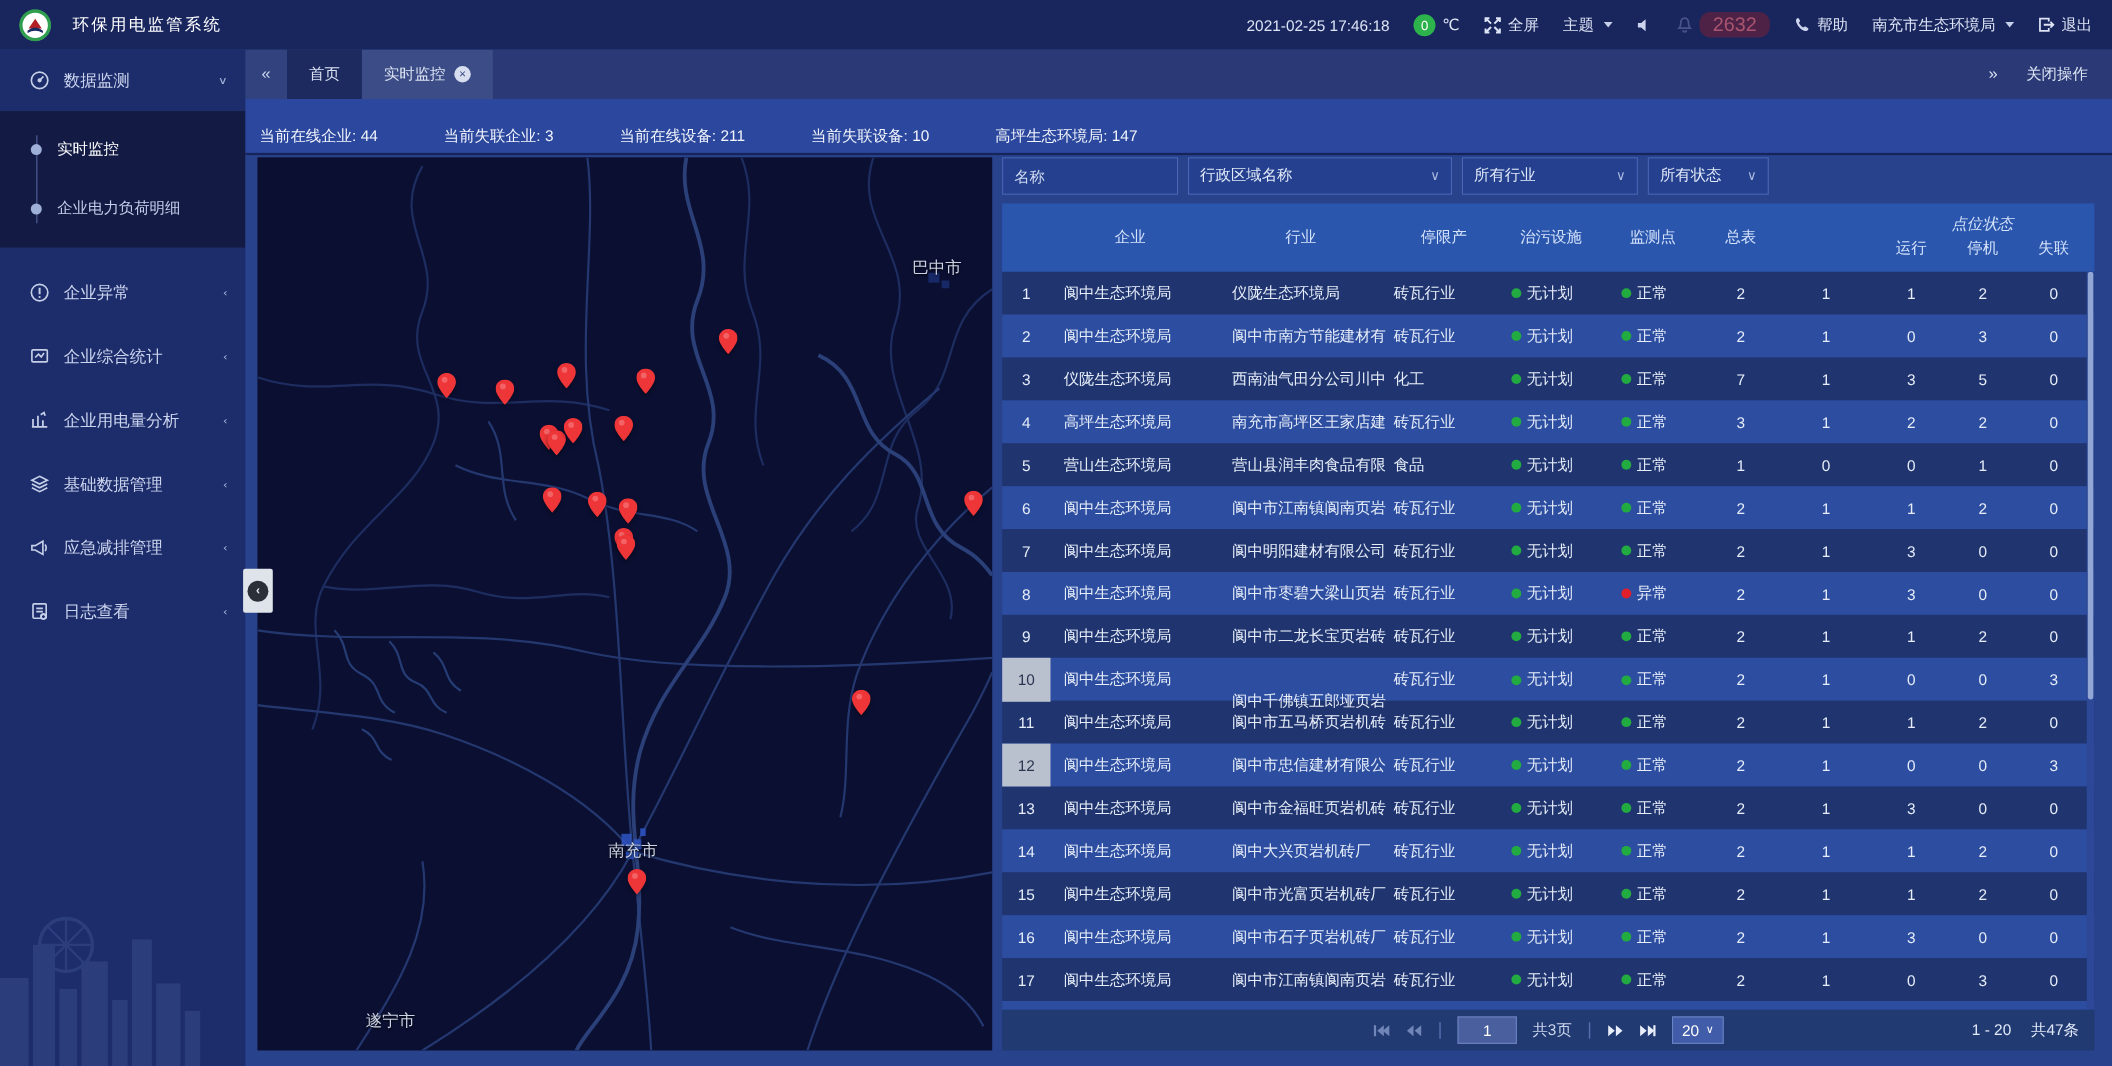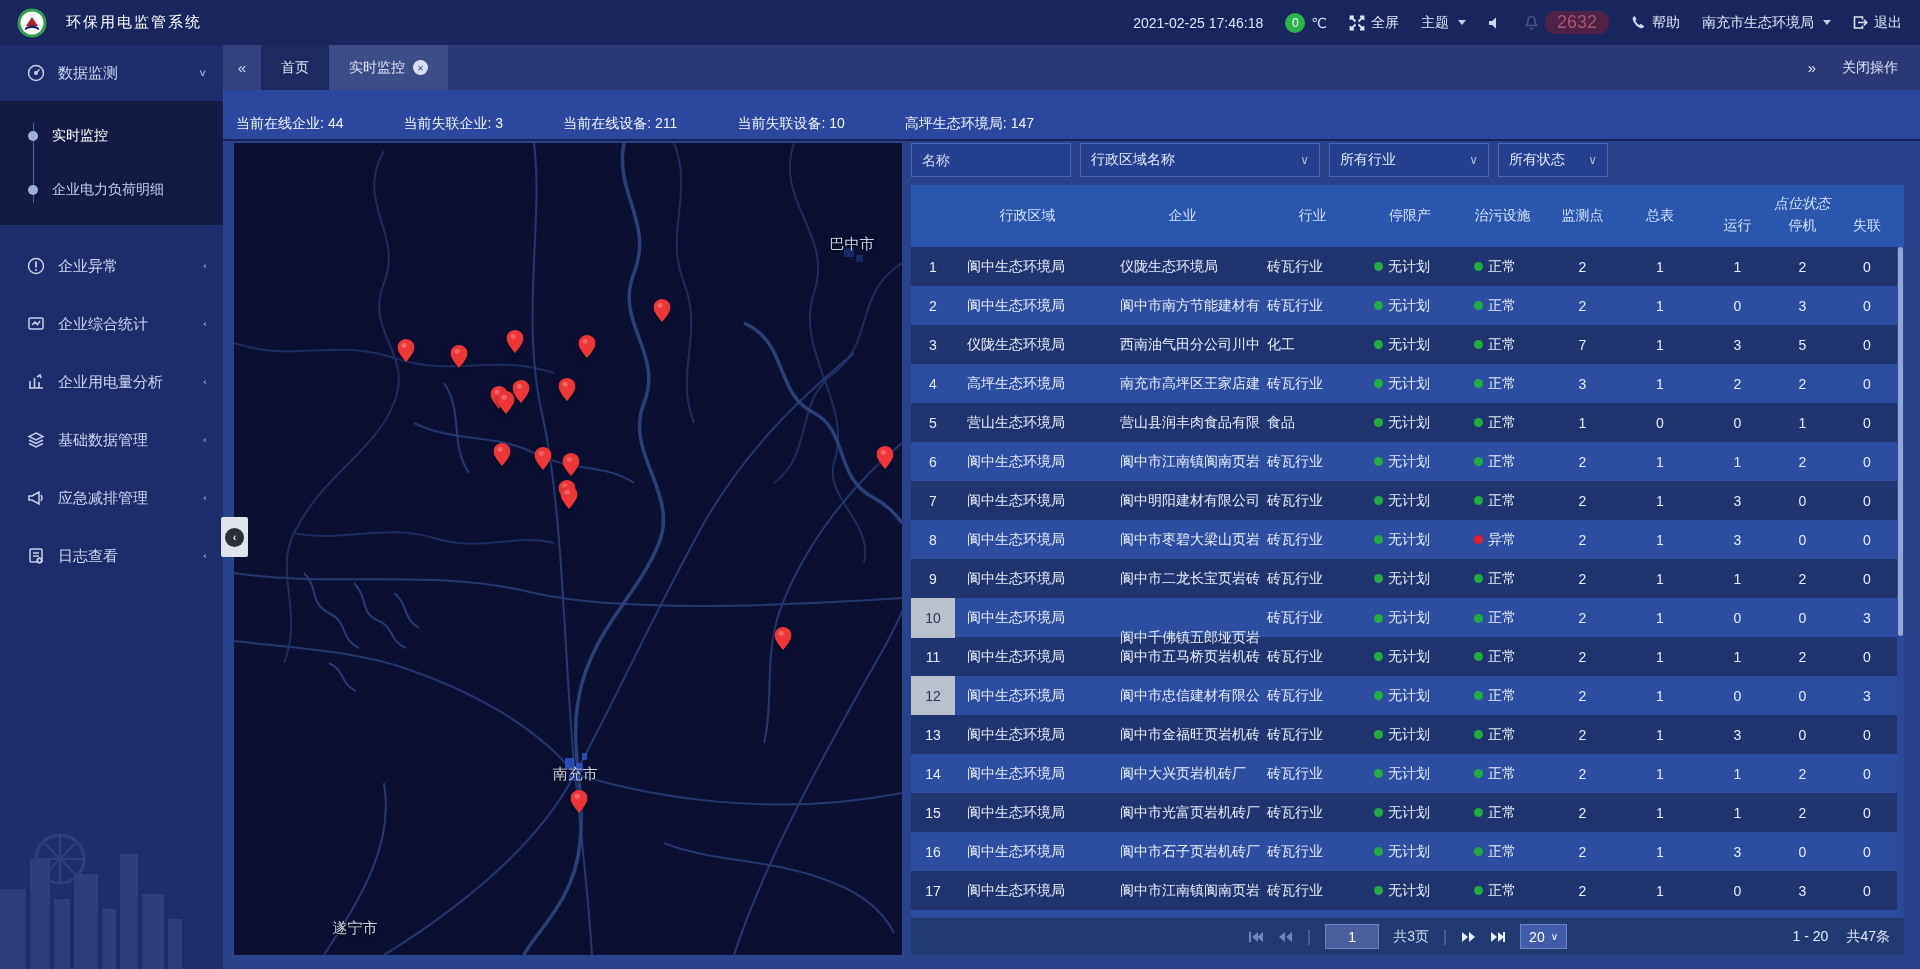--- a/index.html
+++ b/index.html
@@ -457,21 +457,20 @@
       <span class="sel-chev">∨</span>
     </div>
     <div class="f-select sel-status">
       <span>所有状态</span>
       <span class="sel-chev">∨</span>
     </div>
   </div>
 
   <div class="thead grid-cols">
     <div class="hcell"></div>
-    <div class="hcell">行政区域</div>
     <div class="hcell">企业</div>
     <div class="hcell">行业</div>
     <div class="hcell">停限产</div>
     <div class="hcell">治污设施</div>
     <div class="hcell">监测点</div>
     <div class="hcell">总表</div>
     <div class="group-label">点位状态</div>
     <div class="subcell" style="grid-column:9">运行</div>
     <div class="subcell" style="grid-column:10">停机</div>
     <div class="subcell" style="grid-column:11">失联</div>

